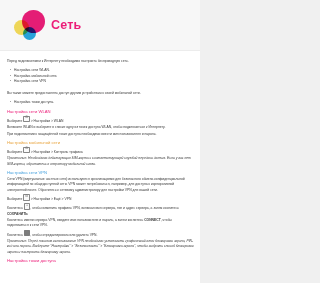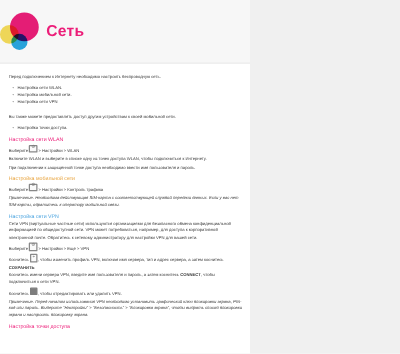--- a/index.html
+++ b/index.html
@@ -20,20 +20,21 @@
     background: #ffffff;
     box-sizing: border-box;
   }
   
   .header {
     height: 51px;
     background: #f7f7f7;
     border-bottom: 1px solid #ececec;
     display: flex;
     align-items: center;
+    padding-left: 14px;
     box-sizing: border-box;
   }
   .logo-mark {
     position: relative;
     width: 34px;
     height: 32px;
     flex: 0 0 auto;
   }
   .logo-mark span {
     position: absolute;

